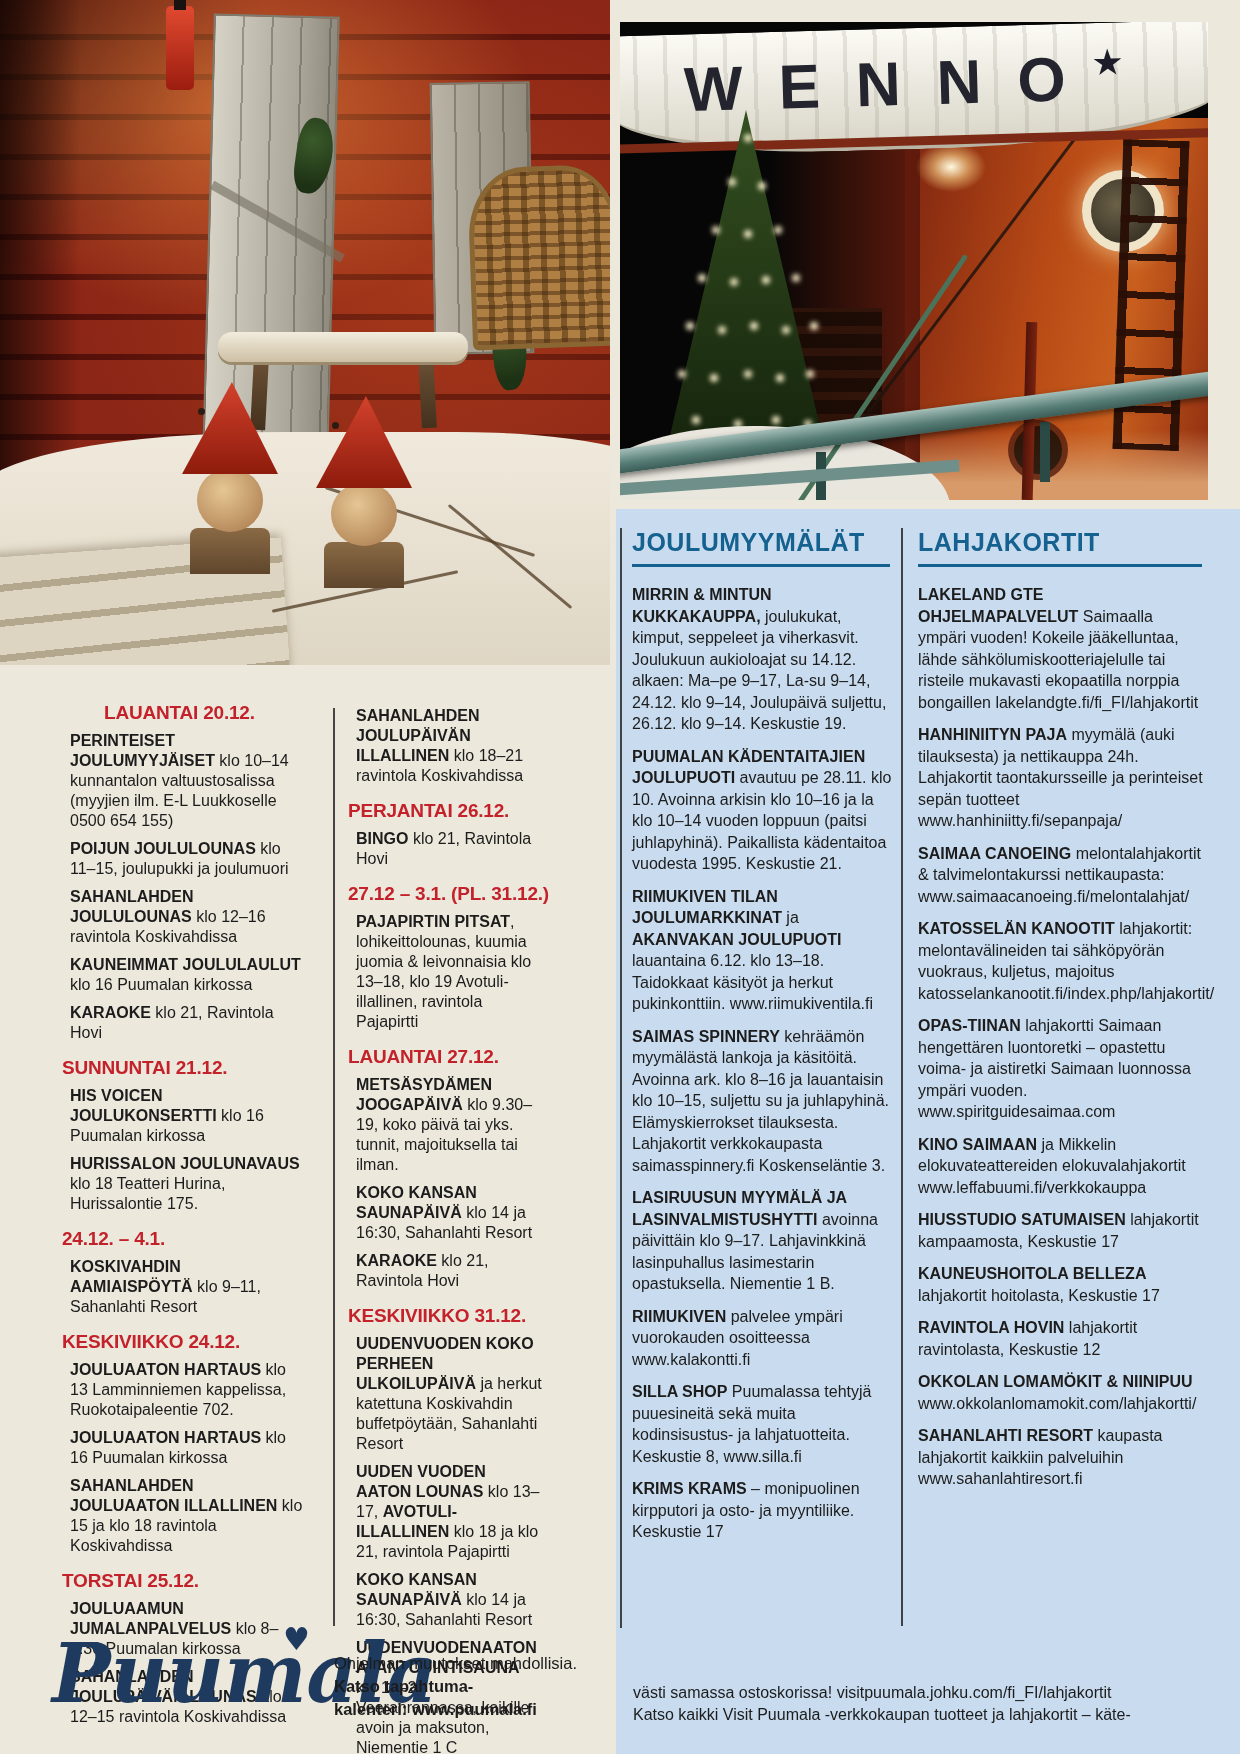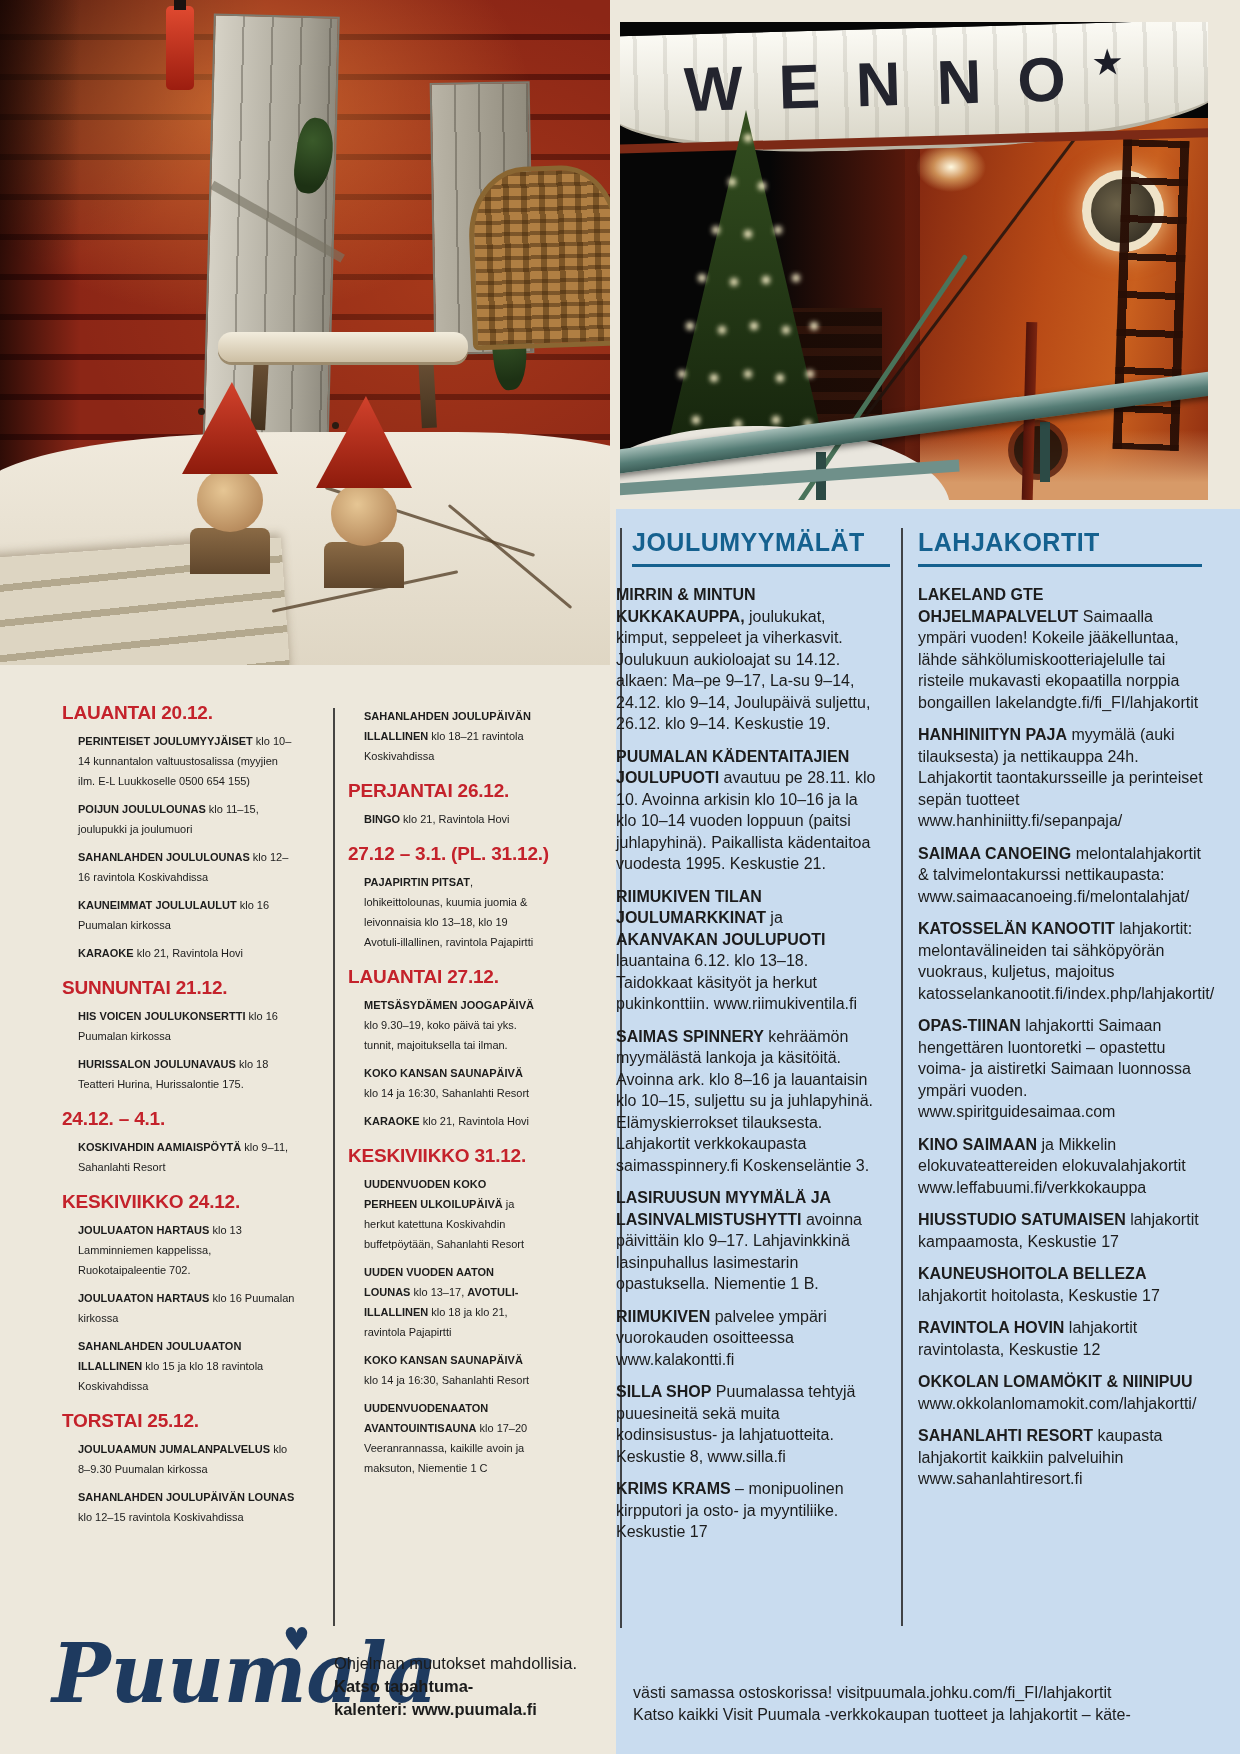--- a/index.html
+++ b/index.html
@@ -149,29 +149,29 @@
   #rule-col3-col4{left:901px;top:528px;height:1098px;}
 
   
   .section-heading{position:absolute;font-weight:bold;font-size:25px;letter-spacing:.5px;
     color:#15618F;border-bottom:3px solid #15618F;padding-bottom:7px;}
   #shops-heading{left:632px;top:528px;width:258px;}
   #giftcards-heading{left:918px;top:528px;width:284px;}
   .textcol{position:absolute;}
   #col-events1{left:62px;top:702px;width:250px;}
   #col-events2{left:348px;top:706px;width:202px;}
-  #col-shops{left:616px;top:584px;width:260px;}
+  #col-shops{left:632px;top:584px;width:260px;}
   #col-giftcards{left:918px;top:584px;width:286px;}
-  .textcol.narrow .entry{font-size:11px;line-height:20px;margin:0 16px 8px;}
+  .textcol.narrow .entry{font-size:16px;line-height:20px;margin:0 8px 8px;}
   .textcol.wide .entry{font-size:16px;line-height:21.5px;margin:0 0 11px;}
   .entry{color:#1C1C1C;}
   .entry .lead{font-weight:bold;}
   .day-heading{color:#C4222B;font-weight:bold;font-size:19px;margin:14px 0 7px;
     white-space:nowrap;letter-spacing:-.2px;}
-  .day-heading:first-child{margin-top:0;}
+  .day-heading:first-child{margin-top:0;margin-left:42px;}
 
   
   #logo{position:absolute;left:52px;top:1628px;width:300px;height:110px;color:#1E3A5F;
     font-family:"DejaVu Serif", serif;font-style:italic;font-weight:bold;font-size:78px;
     transform:scaleY(1.05);}
   #logo .heart{position:absolute;right:42px;top:-4px;font-size:30px;font-style:normal;}
   #footer-note{position:absolute;left:334px;top:1652px;width:260px;font-size:16.5px;line-height:23px;}
   #footer-note .b{font-weight:bold;}
   #footer-shop-note{position:absolute;left:633px;top:1682px;width:520px;font-size:16px;line-height:22px;}
 </style>

